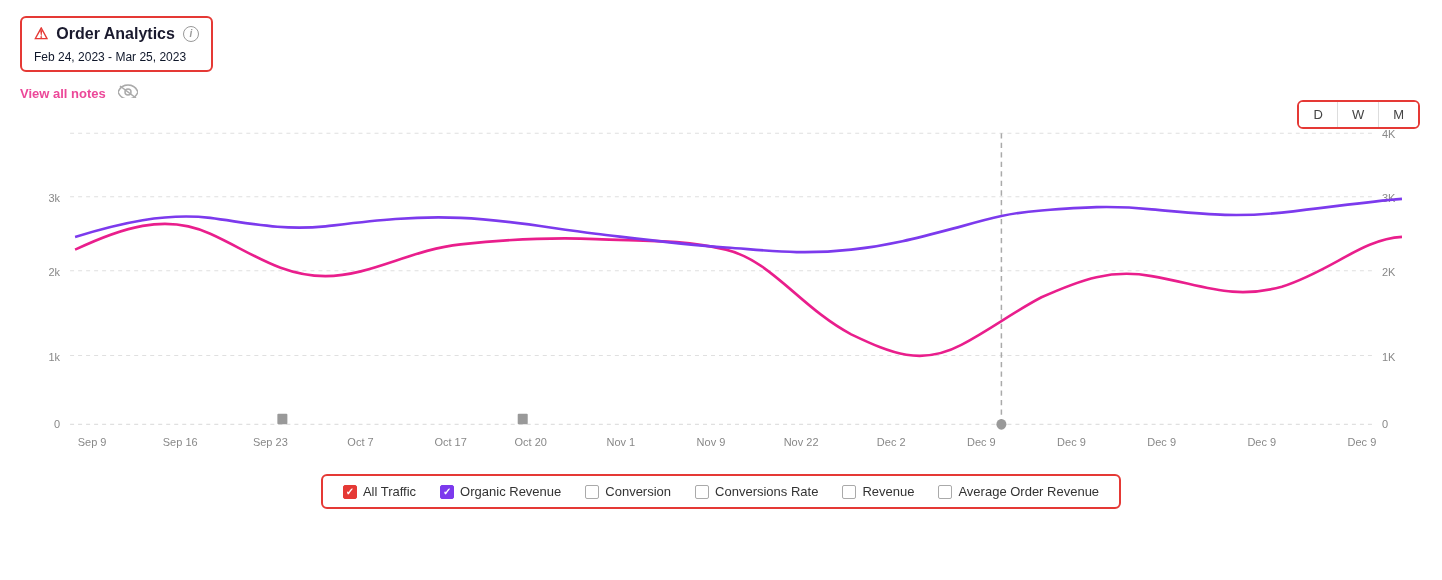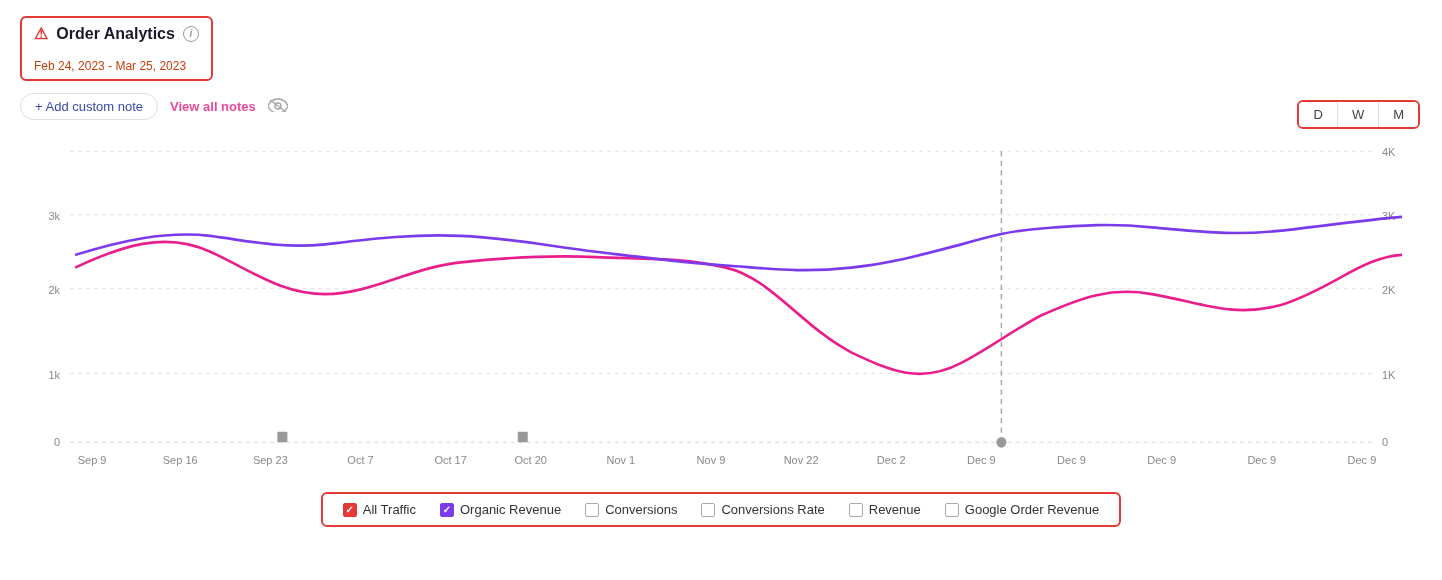--- a/index.html
+++ b/index.html
@@ -46,22 +46,22 @@
       height: 16px;
       display: inline-flex;
       align-items: center;
       justify-content: center;
       font-style: italic;
       font-weight: bold;
       font-size: 10px;
     }
     .date-range {
       font-size: 12px;
-      color: #c2410c;
-      margin-top: 16px;
+      color: #0f172a;
+      margin-top: 7px;
     }
     .toolbar {
       display: flex;
       align-items: center;
       gap: 12px;
       margin-bottom: 10px;
     }
     .add-note-btn {
       display: flex;
       align-items: center;
@@ -172,23 +172,20 @@
     <div class="header-title">
       <span class="alert-icon">⚠</span>
       <span>Order Analytics</span>
       <span class="info-icon">i</span>
     </div>
     <div class="date-range">Feb 24, 2023 - Mar 25, 2023</div>
   </div>
 
   
   <div class="toolbar">
-    <button class="add-note-btn">
-      <span>+ Add custom note</span>
-    </button>
     <button class="view-all-btn">
       <span>View all notes</span>
     </button>
     <span class="eye-icon">
       <svg width="20" height="14" viewBox="0 0 20 14" fill="none">
         <path d="M10 1C5.5 1 1.7 3.9 0 8c1.7 4.1 5.5 7 10 7s8.3-2.9 10-7c-1.7-4.1-5.5-7-10-7z" stroke="#aaa" stroke-width="1.5" fill="none"></path>
         <circle cx="10" cy="8" r="3" stroke="#aaa" stroke-width="1.5" fill="none"></circle>
         <line x1="2" y1="2" x2="18" y2="14" stroke="#aaa" stroke-width="1.5"></line>
       </svg>
     </span>
@@ -259,28 +256,28 @@
       <span>All Traffic</span>
     </div>
     <div class="legend-item">
       <div class="legend-checkbox checked-purple">
         <span class="check-mark">✓</span>
       </div>
       <span>Organic Revenue</span>
     </div>
     <div class="legend-item">
       <div class="legend-checkbox"></div>
-      <span>Conversions</span>
+      <span>Conversion</span>
     </div>
     <div class="legend-item">
       <div class="legend-checkbox"></div>
       <span>Conversions Rate</span>
     </div>
     <div class="legend-item">
       <div class="legend-checkbox"></div>
       <span>Revenue</span>
     </div>
     <div class="legend-item">
       <div class="legend-checkbox"></div>
-      <span>Google Order Revenue</span>
+      <span>Average Order Revenue</span>
     </div>
   </div>
 </div>
 
 </body></html>

